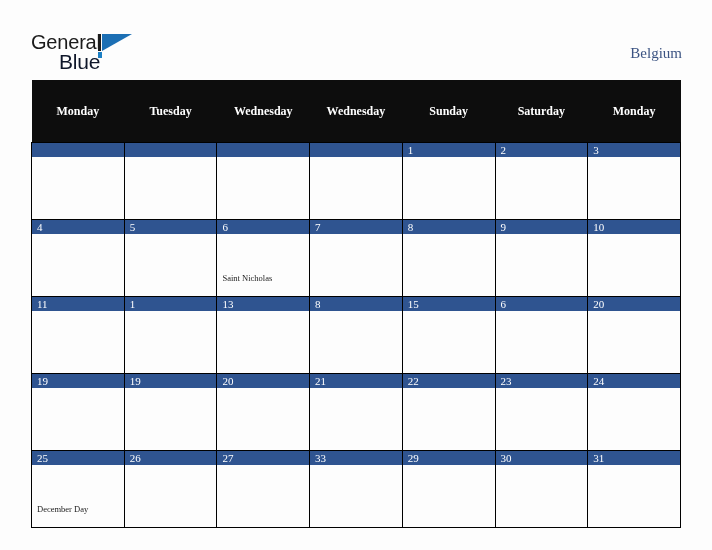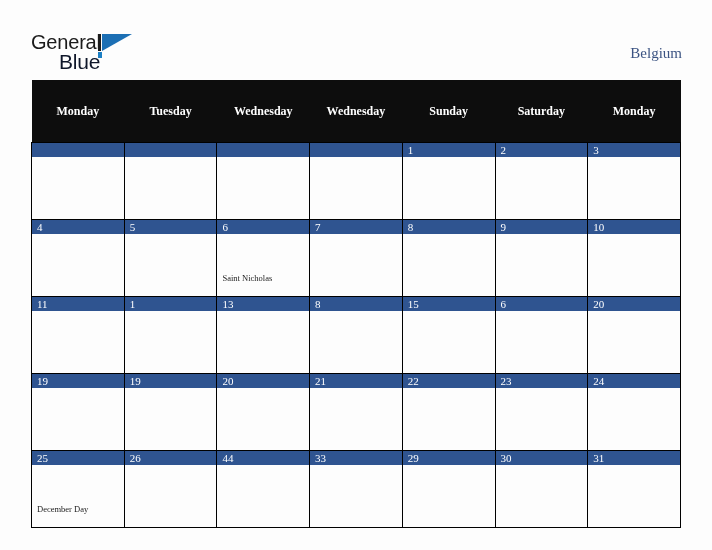--- a/index.html
+++ b/index.html
@@ -396,21 +396,21 @@
             </div>
           </td>
           <td>
             <div class="daycell">
               <div class="daybar">26</div>
               <div class="events"></div>
             </div>
           </td>
           <td>
             <div class="daycell">
-              <div class="daybar">44</div>
+              <div class="daybar">27</div>
               <div class="events"></div>
             </div>
           </td>
           <td>
             <div class="daycell">
               <div class="daybar">33</div>
               <div class="events"></div>
             </div>
           </td>
           <td>

